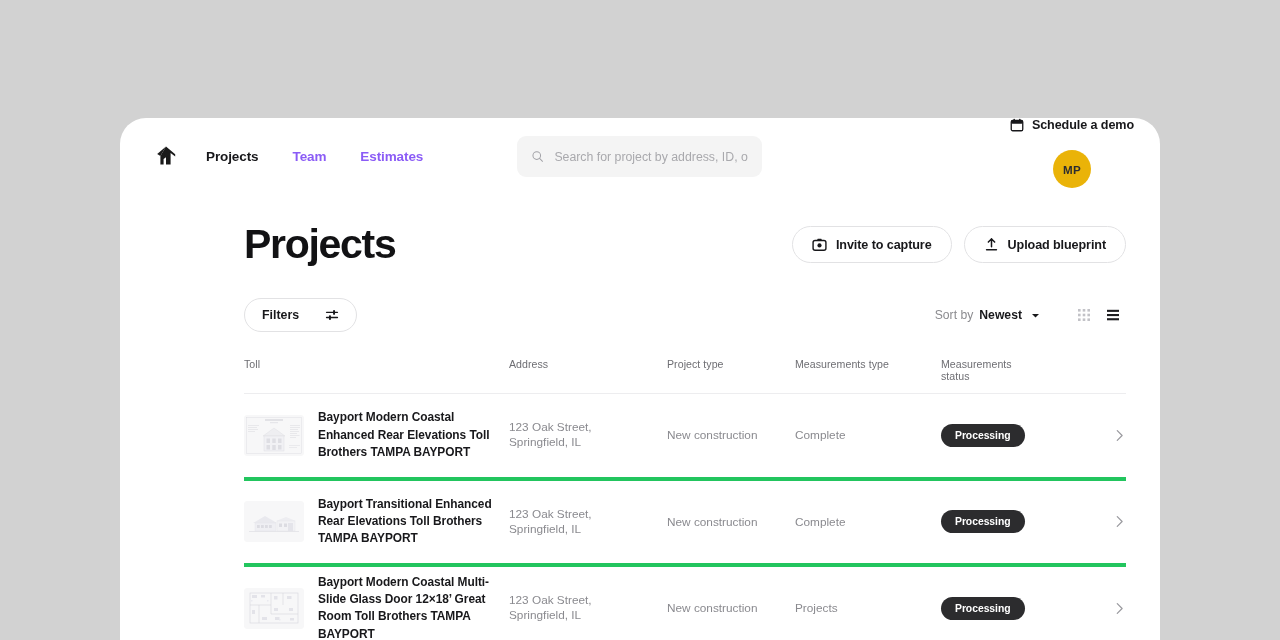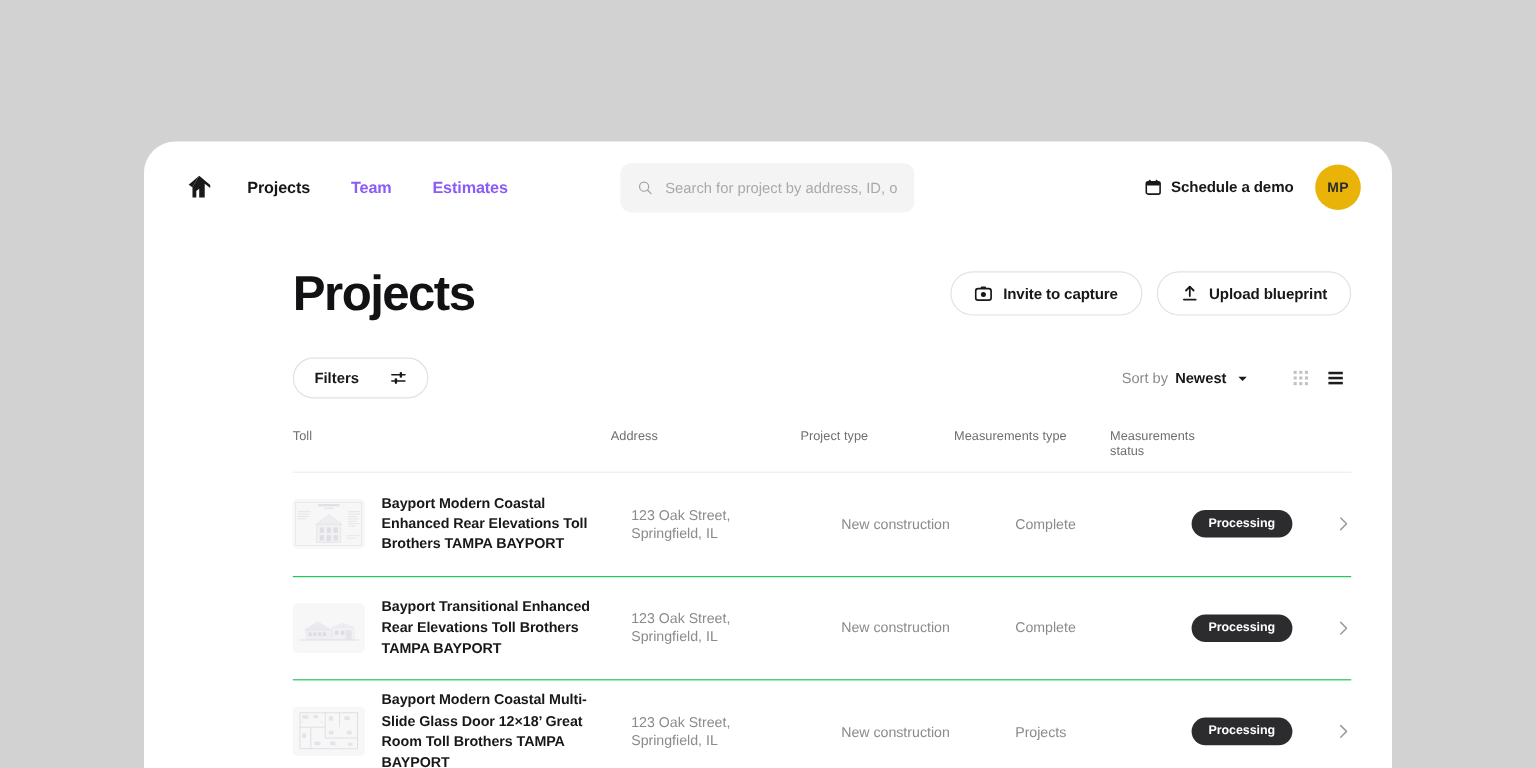--- a/index.html
+++ b/index.html
@@ -55,21 +55,21 @@
     border: none; outline: none; background: transparent;
     font-family: "Liberation Sans", sans-serif;
     font-size: 12.3px; color: #3a3a3a; width: 100%;
   }
   .search input::placeholder { color: #a9a9ad; }
 
   .nav-right {
     position: absolute;
     right: 26px; top: 0;
     height: 76px;
-    display: flex; align-items: center; gap: 18px;
+    display: flex; align-items: center; gap: 18px; flex-direction: column;
   }
   .demo-btn {
     display: flex; align-items: center; gap: 8px;
     font-size: 12.6px; color: #18181b; font-weight: bold;
     cursor: pointer; letter-spacing: -0.1px; white-space: nowrap;
   }
   .avatar {
     width: 38px; height: 38px; border-radius: 50%;
     background: #eab308;
     display: flex; align-items: center; justify-content: center;
@@ -122,33 +122,32 @@
     width: 26px; height: 26px;
     display: flex; align-items: center; justify-content: center;
     cursor: pointer;
   }
   .viewbtn + .viewbtn { margin-left: 3px; }
 
   
   .table { margin-top: 26px; }
   .trow {
     display: flex; align-items: center;
-    border-bottom: 1px solid #22c55e;
-    gap: 17px;
+    border-bottom: 4px solid #22c55e;
   }
   .thead .th {
     font-size: 10.6px; color: #6e6e73; letter-spacing: 0.05px;
     padding-bottom: 11px;
   }
   .thead { border-bottom: 1px solid #ededef; display: flex; }
   .c-name { width: 265px; flex: 0 0 265px; }
   .c-addr { width: 158px; flex: 0 0 158px; }
   .c-ptype { width: 128px; flex: 0 0 128px; }
   .c-mtype { width: 130px; flex: 0 0 130px; }
-  .c-mstat { width: 98px; flex: 0 0 98px; }
+  .c-mstat { width: 98px; flex: 0 0 98px; margin-left: 16px; }
   .c-chev  { flex: 1 1 auto; display: flex; justify-content: flex-end; }
 
   .tbody .trow { height: 86.5px; }
   .name-cell { display: flex; align-items: center; gap: 14px; }
   .thumb {
     width: 60px; height: 41px; flex: 0 0 60px;
     border-radius: 4px; background: #f6f6f7;
     overflow: hidden; display: block;
   }
   .proj-name {

